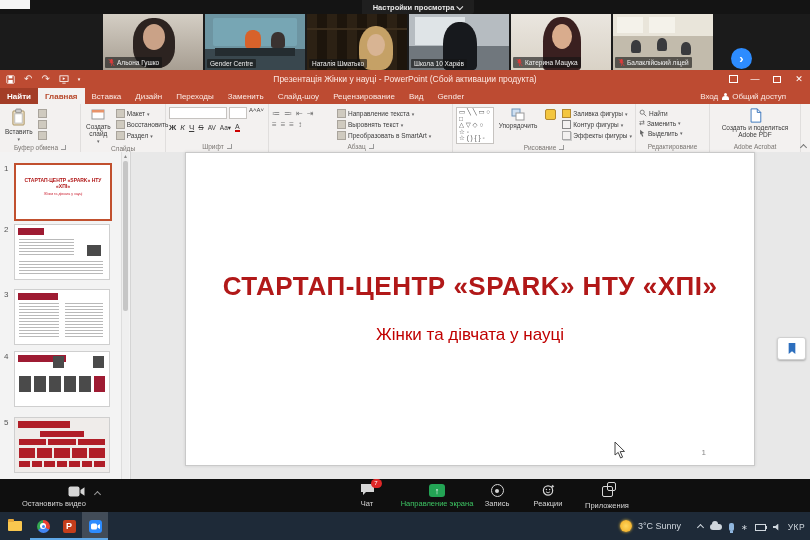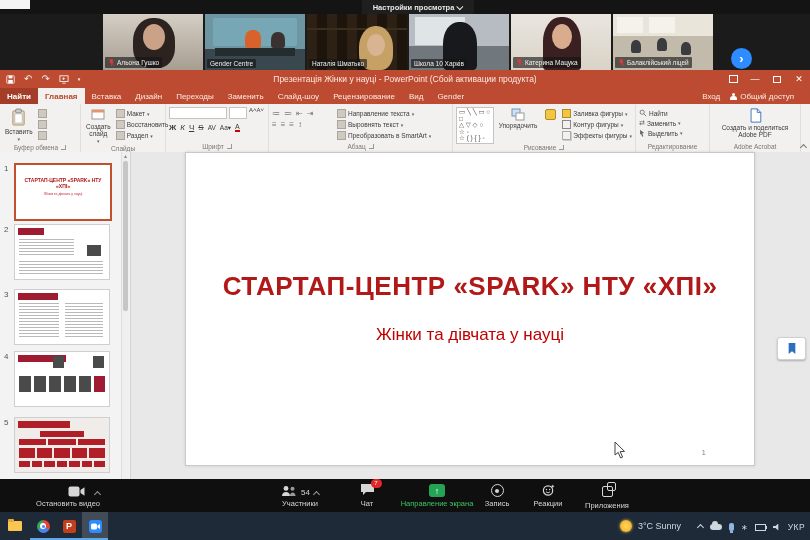--- a/index.html
+++ b/index.html
@@ -62,21 +62,21 @@
   .restore-icon{position:relative;display:inline-block;width:6px;height:5px;border:1px solid #fff;background:#bd4b32;}
   .restore-icon::before{content:"";position:absolute;left:2px;top:-3px;width:6px;height:5px;border:1px solid #fff;z-index:-1;}
 
   
   .ppt-tabs{top:88px;height:16px;background:#bd4b32;display:flex;align-items:stretch;color:#fbe9e4;font-size:8px;}
   .tab{display:flex;align-items:center;padding:0 7px;white-space:nowrap;}
   .tab.file{background:#a33d27;font-weight:bold;color:#fff;}
   .tab.active{background:#f3f1f0;color:#b7472a;font-weight:bold;}
   .tellme{display:flex;align-items:center;gap:4px;padding:0 8px;font-style:normal;color:#fbe9e4;white-space:nowrap;}
   .bulb{display:inline-block;width:6px;height:6px;border-radius:50%;background:#ffe9a0;box-shadow:0 3px 0 -1px #ffe9a0;}
-  .tabs-right{margin-left:auto;display:flex;align-items:center;gap:10px;padding-right:16px;white-space:nowrap;}
+  .tabs-right{margin-left:auto;display:flex;align-items:center;gap:4px;padding-right:24px;white-space:nowrap;}
   .person-ic{display:inline-block;width:7px;height:7px;position:relative;}
   .person-ic::before{content:"";position:absolute;left:2px;top:0;width:3px;height:3px;border-radius:50%;background:#fff;}
   .person-ic::after{content:"";position:absolute;left:0;top:3.5px;width:7px;height:3.5px;border-radius:3px 3px 0 0;background:#fff;}
 
   
   .ribbon{top:104px;height:48px;background:#f3f1f0;border-bottom:1px solid #d5d2cf;display:flex;color:#3b3b3b;}
   .rgroup{position:relative;border-right:1px solid #e0dedd;display:flex;flex-direction:column;}
   .rgroup .content{flex:1;display:flex;padding:3px 3px 0 3px;gap:3px;}
   .rgroup .glabel{height:11px;font-size:6.5px;color:#7a7672;display:flex;align-items:center;justify-content:center;gap:3px;}
   .dlg{display:inline-block;width:4px;height:4px;border-right:1px solid #999;border-bottom:1px solid #999;}
@@ -601,44 +601,31 @@
             <path d="M2 1h8v13l-4-3.2L2 14z" fill="#2d6fbe"></path>
           </svg>
       </div>
       <svg class="cursor" width="12" height="18" viewBox="0 0 12 18">
         <polygon points="1,0 1,13 4.2,10.4 6.6,16 8.6,15.1 6.2,9.6 10.5,9.4" fill="#fcfcfc" stroke="#444" stroke-width="1"></polygon>
       </svg>
     </div>
   </div>
 
   <div class="band zoom-bar">
-    <div class="zitem" style="left:8px;top:3px;text-align:right">
+    <div class="zitem" style="left:8px;top:3px;text-align:center">
       <div class="zicon" style="justify-content:flex-start;padding-left:60px;gap:10px">
         <svg width="17" height="11" viewBox="0 0 17 11">
             <rect x="0.5" y="0.5" width="11" height="10" rx="2" fill="#d6d6d6"></rect>
             <path d="M12.5 4l4-2.7v8.4l-4-2.7z" fill="#d6d6d6"></path>
           </svg>
         <span class="chev up" style="border-color:#9a9a9a"></span>
       </div>
       <span class="zlabel">Остановить видео</span>
     </div>
 
-    <div class="zitem" style="left:265px;top:3px;width:70px">
-      <div class="zicon" style="gap:4px">
-        <svg width="16" height="12" viewBox="0 0 16 12">
-            <circle cx="5" cy="3.4" r="2.4" fill="#d6d6d6"></circle>
-            <path d="M1 11c0-2.6 1.8-4 4-4s4 1.4 4 4z" fill="#d6d6d6"></path>
-            <circle cx="11.5" cy="3.8" r="2" fill="#9a9a9a"></circle>
-            <path d="M8.8 11c.2-2.2 1.4-3.4 2.7-3.4 1.6 0 3 1.4 3 3.4z" fill="#9a9a9a"></path>
-          </svg>
-        <span style="font-size:8px">54</span>
-        <span class="chev up" style="border-color:#9a9a9a"></span>
-      </div>
-      <span class="zlabel">Участники</span>
-    </div>
 
     <div class="zitem" style="left:344px;top:3px;width:46px">
       <div class="zicon">
           <span style="position:relative">
         <svg width="15" height="12" viewBox="0 0 15 12">
               <path d="M1 1h13v8H6l-3 3V9H1z" fill="#d6d6d6"></path>
             </svg>
         <span class="badge">7</span>
       </span>
         </div>

